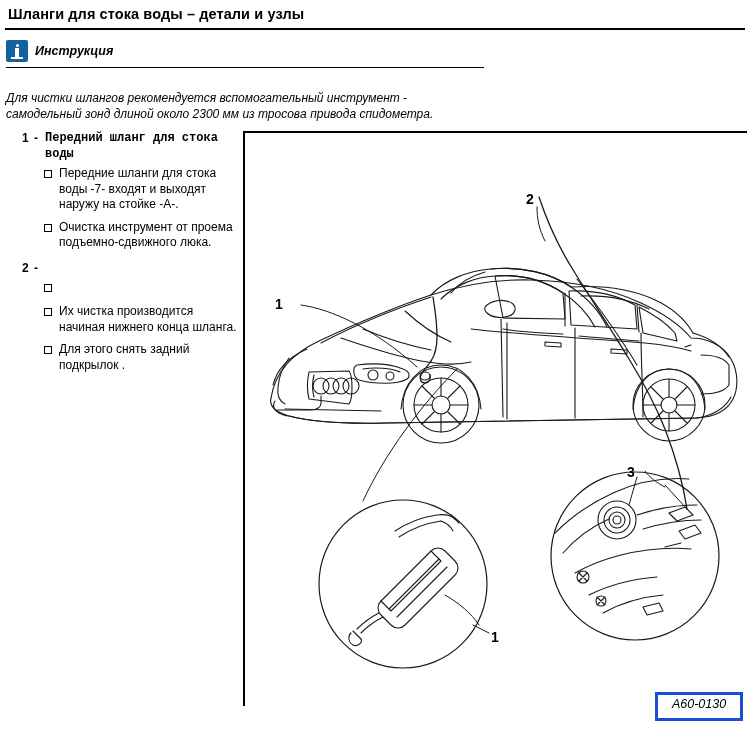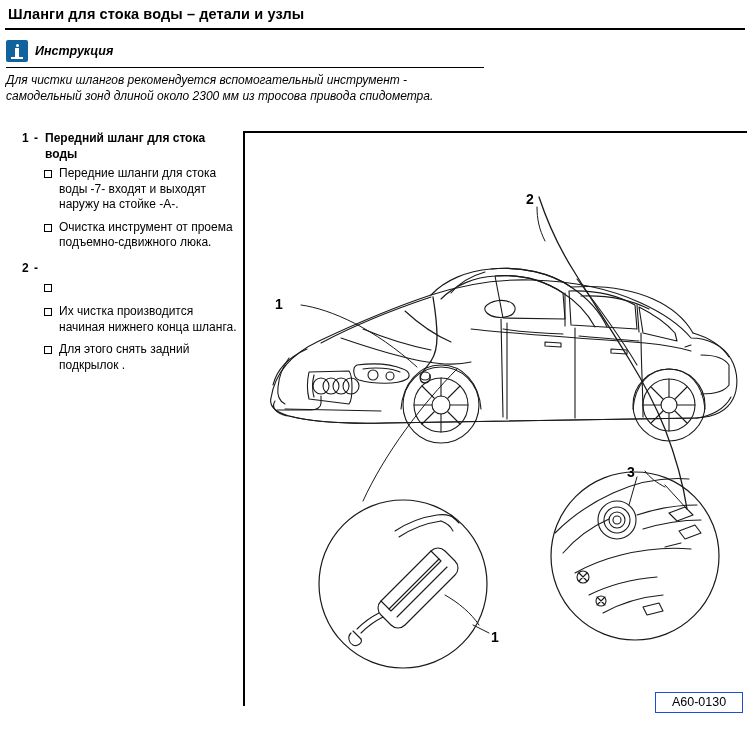--- a/index.html
+++ b/index.html
@@ -90,21 +90,21 @@
     font-weight: bold;
     font-style: italic;
   }
   .note-rule {
     margin-top: 3px;
     width: 478px;
     height: 1px;
     background: #000;
   }
   .note-body {
-    margin-top: 5px;
+    margin-top: 23px;
     font-size: 12px;
     font-style: italic;
     line-height: 15.5px;
     width: 470px;
   }
 
   
   .legend {
     position: absolute;
     left: 22px;
@@ -125,20 +125,21 @@
     width: 12px;
     flex: none;
     text-align: left;
   }
   .legend-dash {
     width: 11px;
     flex: none;
   }
   .legend-head-text {
     flex: 1;
+    font-family: Liberation Mono, monospace;
   }
   .bullets {
     margin: 0 0 10px 0;
     padding: 0;
     list-style: none;
   }
   .bullet {
     display: flex;
     margin-bottom: 7px;
     padding-left: 22px;
@@ -190,26 +191,27 @@
   #callout-2 { left: 281px; top: 58px; }
   #callout-3 { left: 382px; top: 331px; }
   #callout-1b { left: 246px; top: 496px; }
 
   
   .code-box {
     position: absolute;
     left: 655px;
     top: 692px;
     width: 88px;
-    height: 21px;
-    border: 1px solid #1d4ed8;
+    height: 29px;
+    border: 3px solid #1d4ed8;
     box-sizing: border-box;
     font-size: 12.5px;
     line-height: 19px;
     text-align: center;
+    font-style: italic;
   }
 </style>
 </head>
 <body>
 
 <div class="page">
 
   <div class="title">Шланги для стока воды – детали и узлы</div>
   <div class="title-rule"></div>
 

